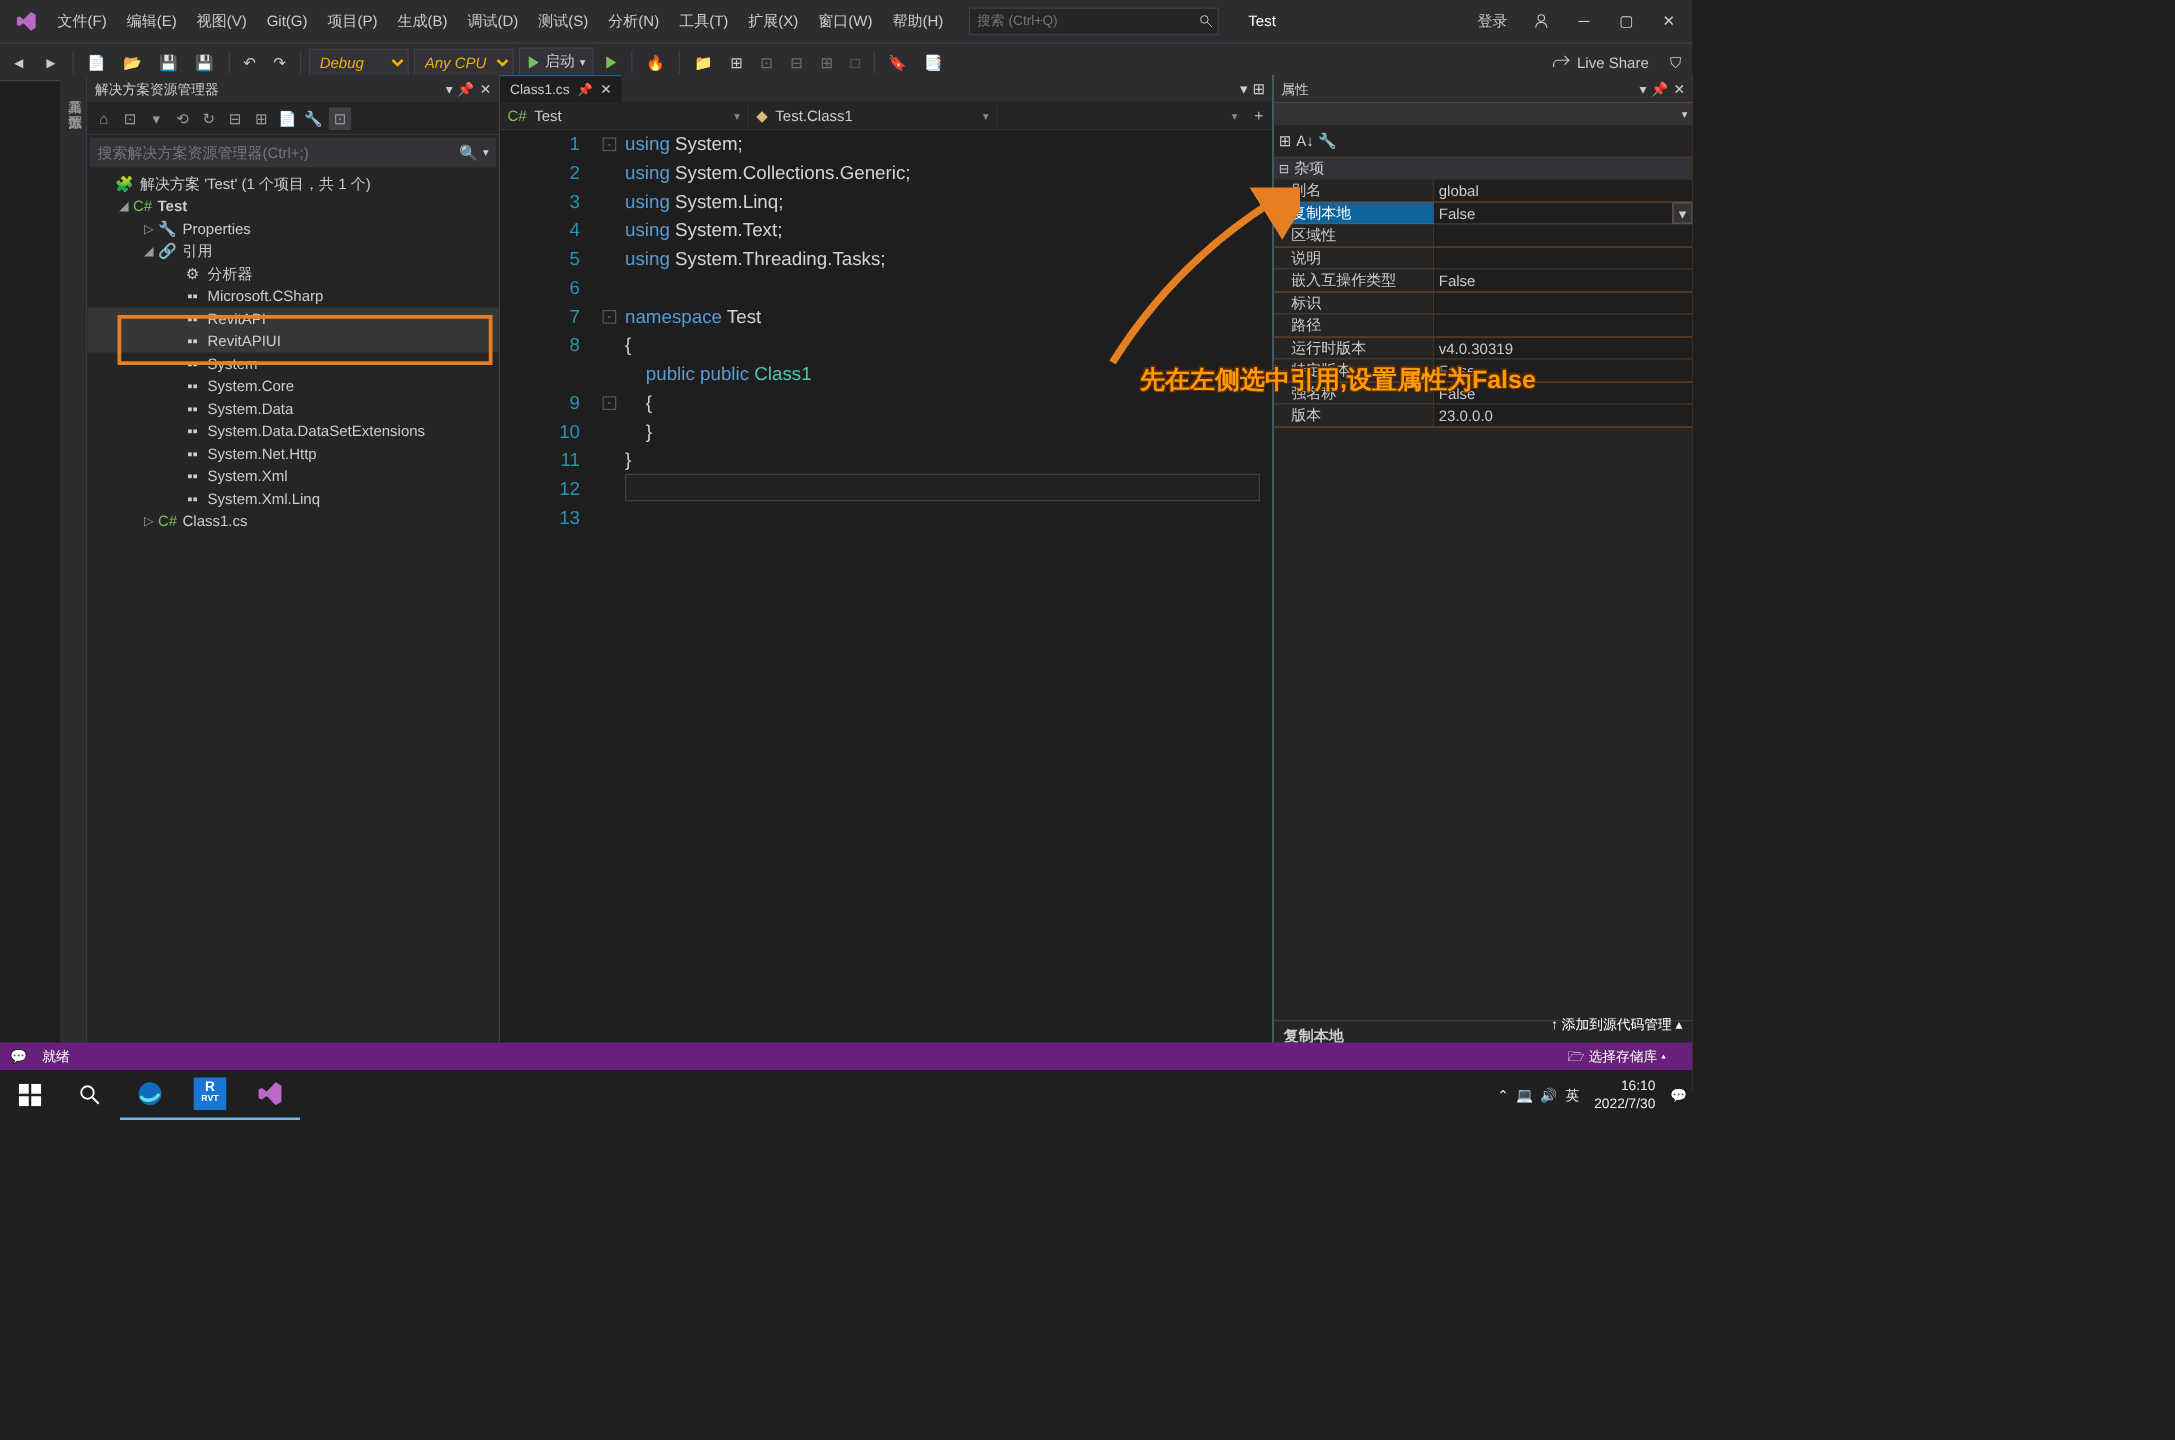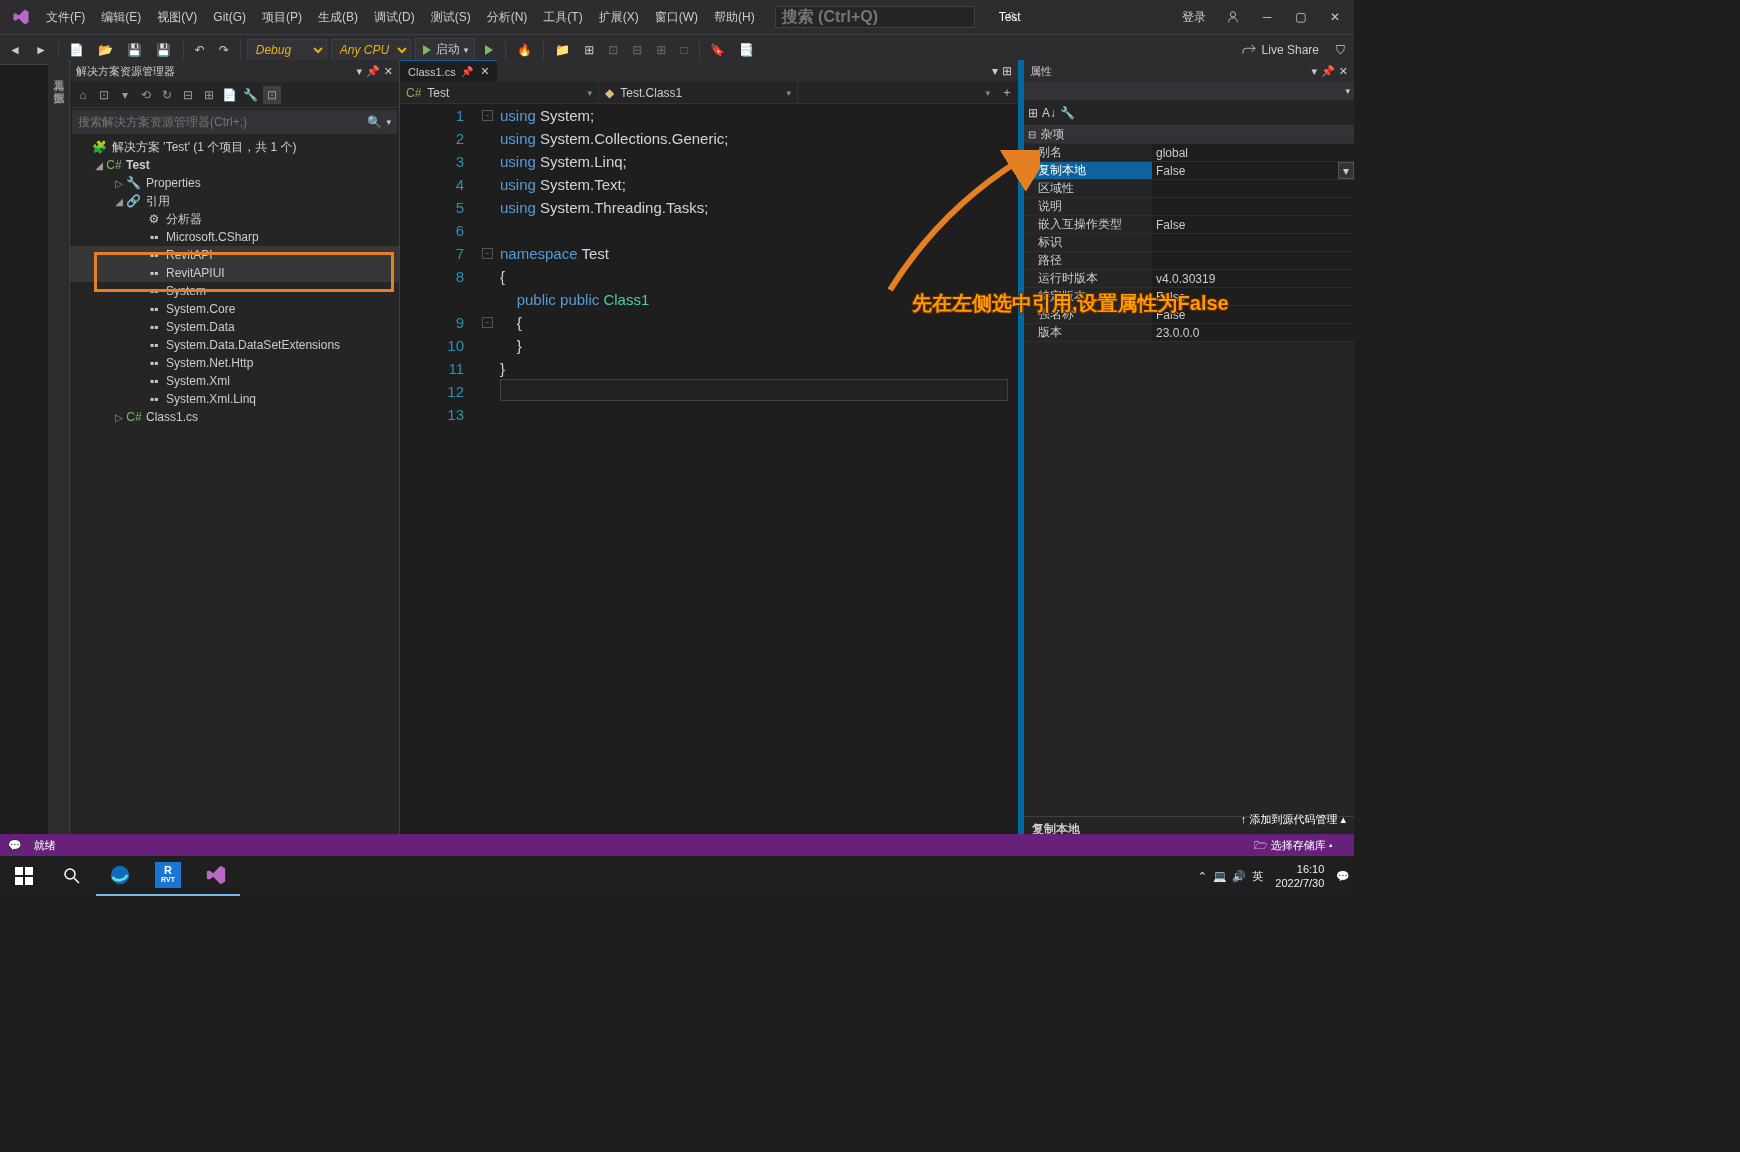--- a/index.html
+++ b/index.html
@@ -3,21 +3,21 @@
 <meta charset="utf-8">
 <style>
 * { margin: 0; padding: 0; box-sizing: border-box; font-family: "Microsoft YaHei", "Segoe UI", sans-serif; }
 body { background: #1e1e1e; color: #ccc; font-size: 12px; overflow: hidden; width: 1354px; height: 896px; position: relative; }
 
 
 .menubar { height: 30px; background: #2d2d30; display: flex; align-items: center; padding: 17px 4px; border-bottom: 1px solid #3f3f46; }
 .menubar .vs-logo { width: 22px; height: 22px; margin: 0 6px; display: flex; align-items: center; justify-content: center; }
 .menubar .menu-item { padding: 4px 8px; cursor: default; }
 .menubar .search { margin-left: 12px; display: flex; align-items: center; background: #252526; border: 1px solid #3f3f46; height: 22px; flex: 1; max-width: 200px; }
-.menubar .search input { flex: 1; background: transparent; border: none; color: #ccc; font-size: 16px; padding: 0 6px; outline: none; font-weight: bold; }
+.menubar .search input { flex: 1; background: transparent; border: none; color: #ccc; font-size: 11px; padding: 0 6px; outline: none; }
 .menubar .search .search-icon { width: 18px; height: 18px; display: flex; align-items: center; justify-content: center; }
 .menubar .proj-name { padding: 2px 10px; margin-left: 14px; color: #fff; }
 .menubar .right { margin-left: auto; display: flex; align-items: center; gap: 4px; }
 .menubar .login { padding: 4px 8px; }
 .menubar .winbtn { width: 30px; height: 30px; display: flex; align-items: center; justify-content: center; }
 
 
 .toolbar { height: 30px; background: #2d2d30; display: flex; align-items: center; padding: 0 4px; gap: 4px; border-bottom: 1px solid #3f3f46; }
 .toolbar .tb-btn { padding: 3px 5px; display: flex; align-items: center; gap: 3px; }
 .toolbar .tb-sep { width: 1px; height: 18px; background: #3f3f46; margin: 0 2px; }
@@ -76,21 +76,21 @@
 .code { flex: 1; padding-right: 10px; }
 .code-line { height: 23px; white-space: pre; }
 .kw { color: #569cd6; }
 .type { color: #4ec9b0; }
 .plain { color: #d4d4d4; }
 .punct { color: #d4d4d4; }
 .codelens { color: #888; font-size: 11px; height: 23px; display: flex; align-items: center; padding-left: 36px; }
 .cursor-line { border: 1px solid #3f3f46; background: #222; height: 22px; margin-top: -1px; }
 
 
-.props { width: 336px; background: #f97316; border-left: 6px solid #0369a1; display: flex; flex-direction: column; }
+.props { width: 336px; background: #f97316; border-left: 1px solid #0369a1; display: flex; flex-direction: column; }
 .props-toolbar { height: 26px; display: flex; align-items: center; background: #252526; padding: 0 4px; gap: 4px; border-bottom: 1px solid #333; }
 .props-dd { height: 18px; background: #333337; border-bottom: 1px solid #333; display:flex; align-items:center; justify-content:flex-end; padding:0 4px;}
 .props-cat { height: 18px; background: #333337; display: flex; align-items: center; padding: 0 4px; gap: 4px; font-size: 12px; border-bottom: 1px solid #2d2d30; }
 .props-row { height: 18px; display: flex; align-items: stretch; font-size: 12px; border-bottom: 1px solid #2d2d30; }
 .props-row .pname { width: 128px; padding-left: 14px; display: flex; align-items: center; background: #252526; }
 .props-row .pval { flex: 1; display: flex; align-items: center; padding: 0 4px; background: #1e1e1e; }
 .props-row.sel .pname { background: #0e639c; color: #fff; }
 .props-row.sel .pval { background: #1e1e1e; }
 .props-row.sel .dd { width: 16px; background: #333337; display: flex; align-items: center; justify-content: center; border: 1px solid #555;}
 .props-fill { flex: 1; background: #252526; }

